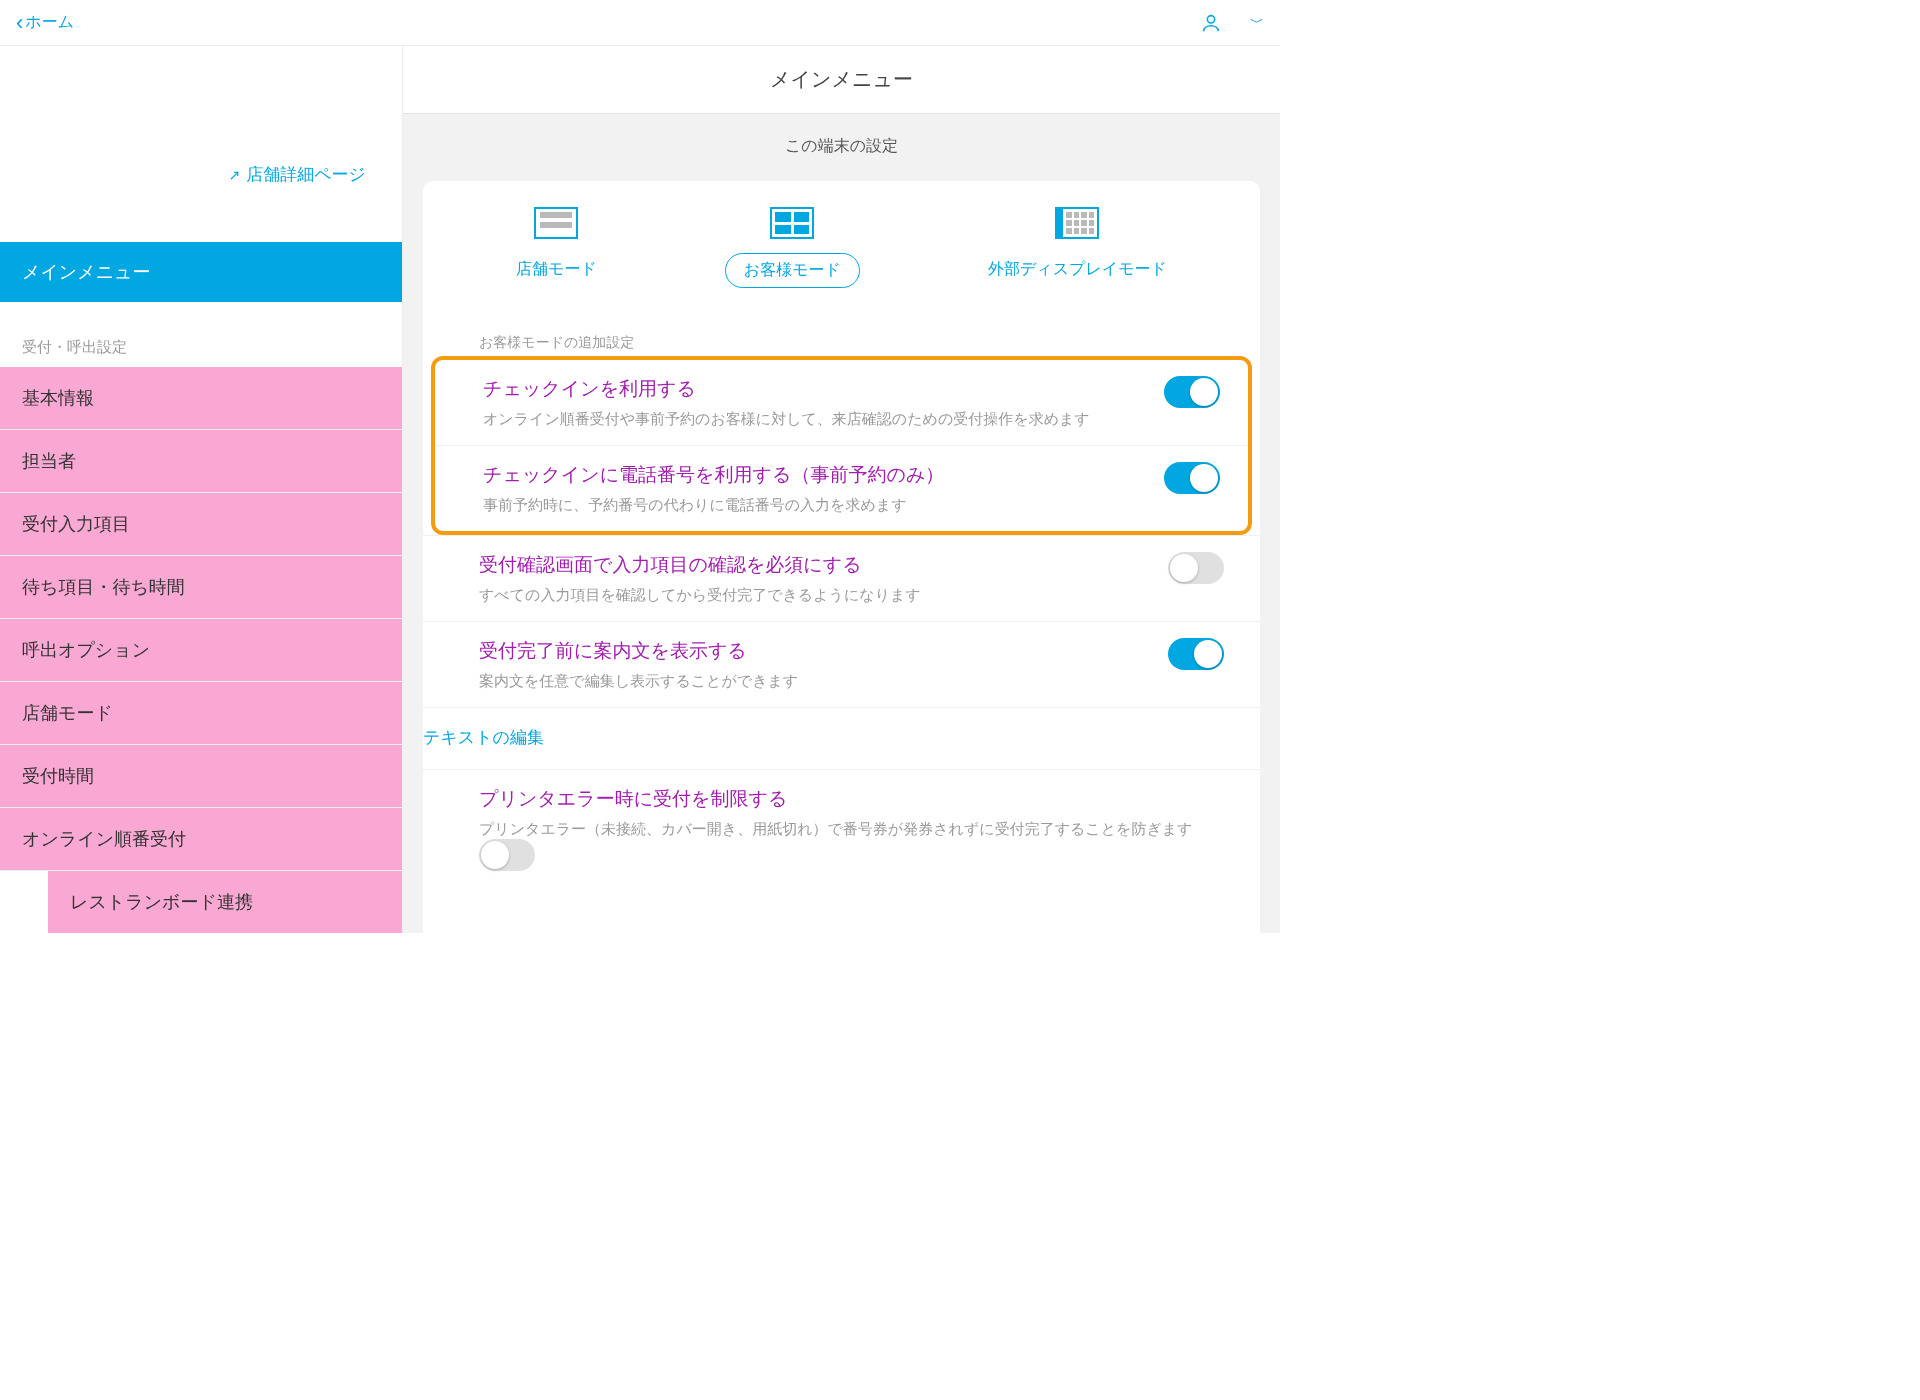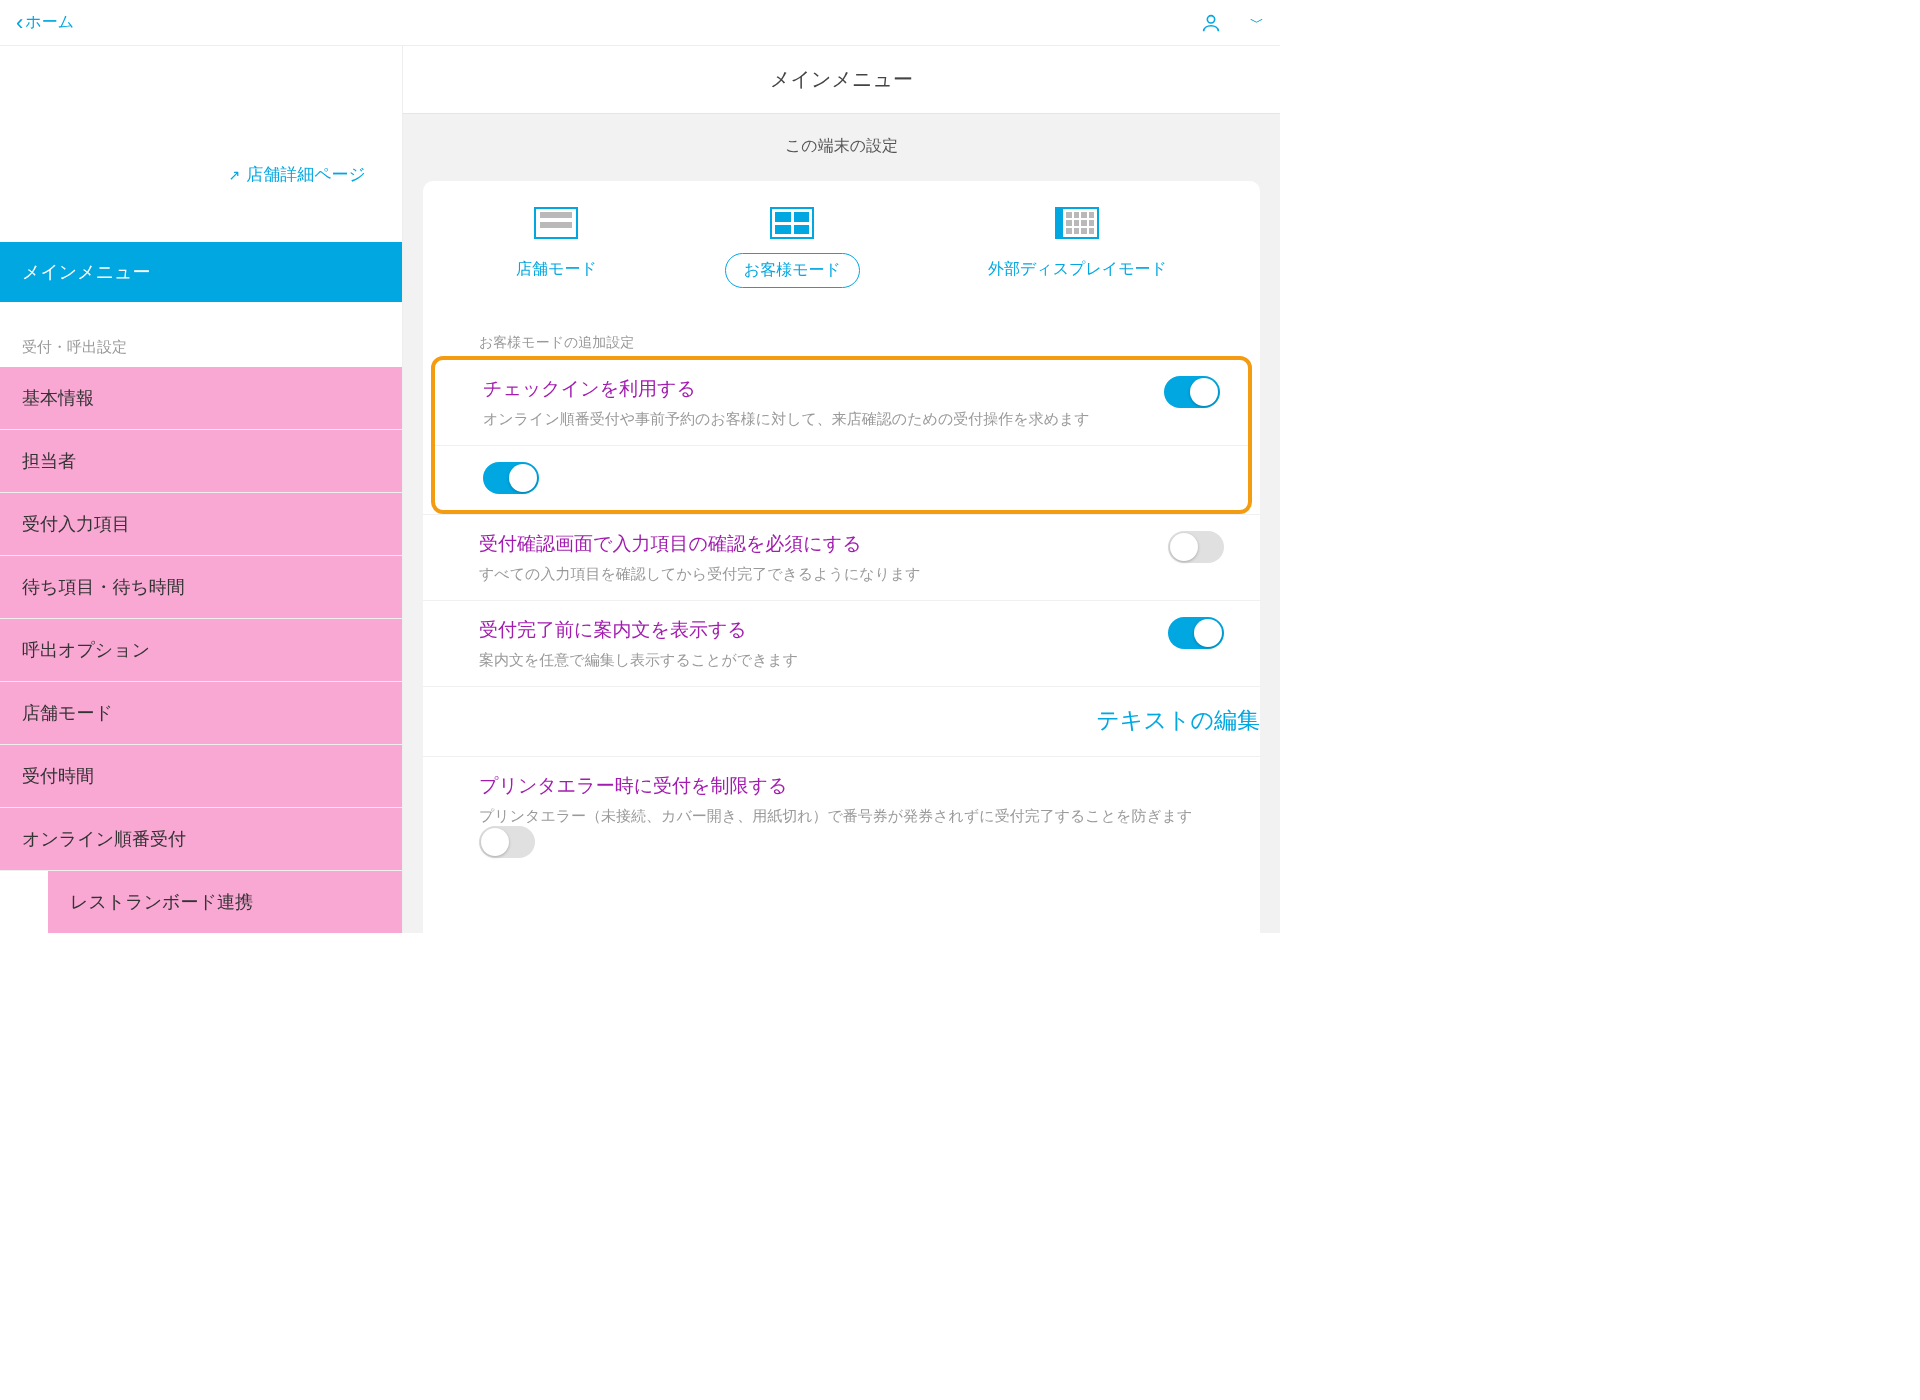--- a/index.html
+++ b/index.html
@@ -193,23 +193,23 @@
       background:#fff;
       border-radius:50%;
       top:2px; left:2px;
       box-shadow: 0 1px 3px rgba(0,0,0,0.25);
       transition: left .15s;
     }
     .toggle.on { background:#00A7E1; }
     .toggle.on::after { left:26px; }
 
     .edit-link {
-      text-align: right;
+      text-align: left;
       color: #00A7E1;
-      font-size: 23px;
+      font-size: 17px;
       padding: 18px 0 20px;
       border-top: 1px solid #f0f0f0;
       cursor: pointer;
     }
 
     .last-partial { padding-bottom: 0; flex-direction: column; }
   </style>
 </head>
 <body>
 
@@ -291,20 +291,24 @@
 
       <div class="highlight-box">
         <div class="setting-row">
           <div class="setting-text">
             <div class="title">チェックインを利用する</div>
             <div class="desc">オンライン順番受付や事前予約のお客様に対して、来店確認のための受付操作を求めます</div>
           </div>
           <div class="toggle on"></div>
         </div>
         <div class="setting-row">
+          <div class="setting-text">
+            <div class="title">チェックインに電話番号を利用する（事前予約のみ）</div>
+            <div class="desc">事前予約時に、予約番号の代わりに電話番号の入力を求めます</div>
+          </div>
           <div class="toggle on"></div>
         </div>
       </div>
 
       <div class="setting-row">
         <div class="setting-text">
           <div class="title">受付確認画面で入力項目の確認を必須にする</div>
           <div class="desc">すべての入力項目を確認してから受付完了できるようになります</div>
         </div>
         <div class="toggle"></div>

